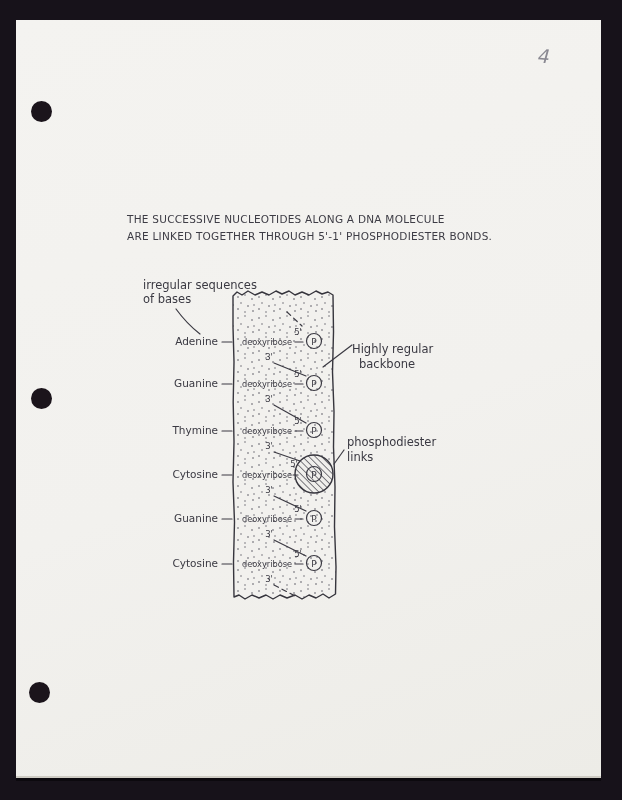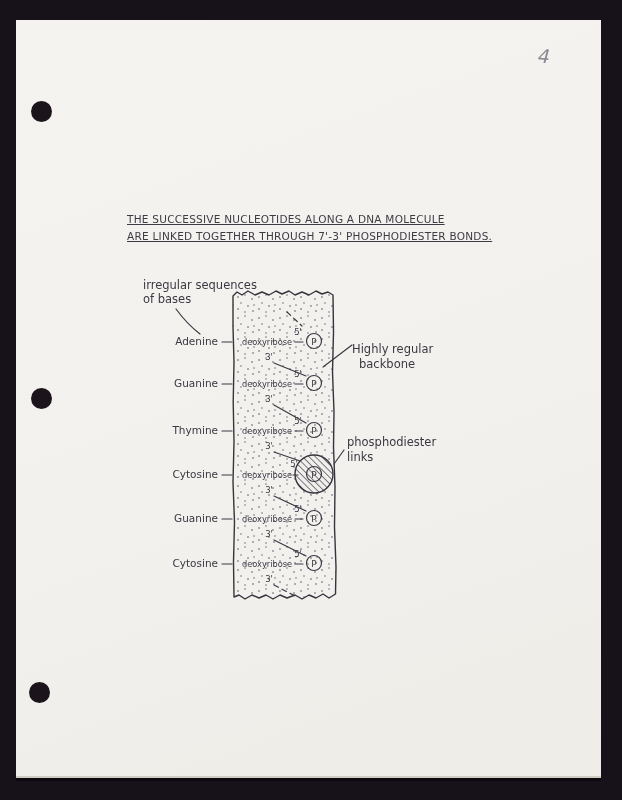--- a/index.html
+++ b/index.html
@@ -22,21 +22,21 @@
   .hole-2{left:31px;top:388px;}
   .hole-3{left:29px;top:682px;}
   .page-number{
     position:absolute;left:538px;top:45px;
     font-size:19px;font-style:italic;color:#8a8992;
     transform:rotate(4deg);
   }
   .title-block{
     position:absolute;left:127px;top:211px;
     font-size:10.5px;letter-spacing:.25px;line-height:16.5px;
-    color:#3d3c45;white-space:nowrap;text-decoration:underline;
+    color:#3d3c45;white-space:nowrap;
   }
   .title-block span{display:block;}
   svg.diagram{position:absolute;left:130px;top:272px;}
   svg text{fill:#3a3942;font-family:"DejaVu Sans",sans-serif;}
   .ink{stroke:#3a3942;stroke-width:1.2;stroke-linecap:round;fill:none;}
   .band{stroke:#36353d;stroke-width:1.4;stroke-linejoin:round;}
   .dashed{stroke-dasharray:5 4;}
   .base{font-size:10.5px;}
   .sugar{font-size:9px;}
   .prime{font-size:8.5px;}
@@ -49,21 +49,21 @@
 <div class="paper"></div>
 
 <div class="punch-hole hole-1"></div>
 <div class="punch-hole hole-2"></div>
 <div class="punch-hole hole-3"></div>
 
 <div class="page-number">4</div>
 
 <div class="title-block">
   <span>THE SUCCESSIVE NUCLEOTIDES ALONG A DNA MOLECULE</span>
-  <span>ARE LINKED TOGETHER THROUGH 7'-3' PHOSPHODIESTER BONDS.</span>
+  <span>ARE LINKED TOGETHER THROUGH 5'-1' PHOSPHODIESTER BONDS.</span>
 </div>
 
 <svg class="diagram" width="350" height="345" viewBox="0 0 350 345">
   <defs>
     <pattern id="stipple" width="21" height="21" patternUnits="userSpaceOnUse">
       <rect width="21" height="21" fill="#f2f1ee"></rect>
       <circle cx="3" cy="4" r="0.8" fill="#56555e"></circle>
       <circle cx="10" cy="2" r="0.7" fill="#56555e"></circle>
       <circle cx="17" cy="6" r="0.8" fill="#56555e"></circle>
       <circle cx="6" cy="10" r="0.7" fill="#56555e"></circle>

